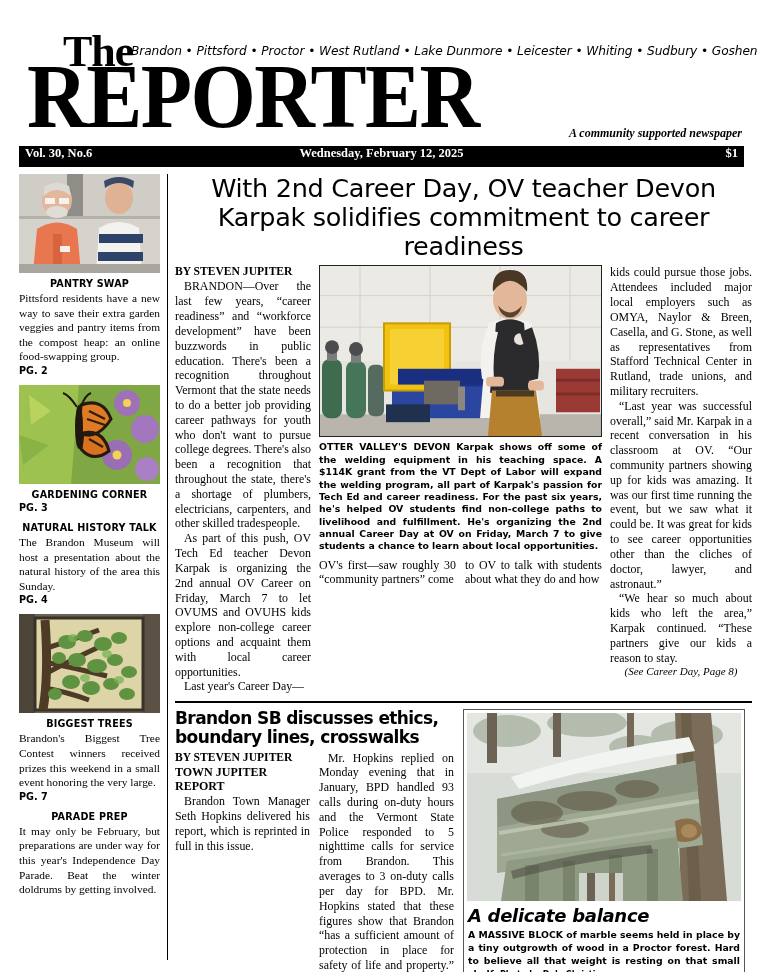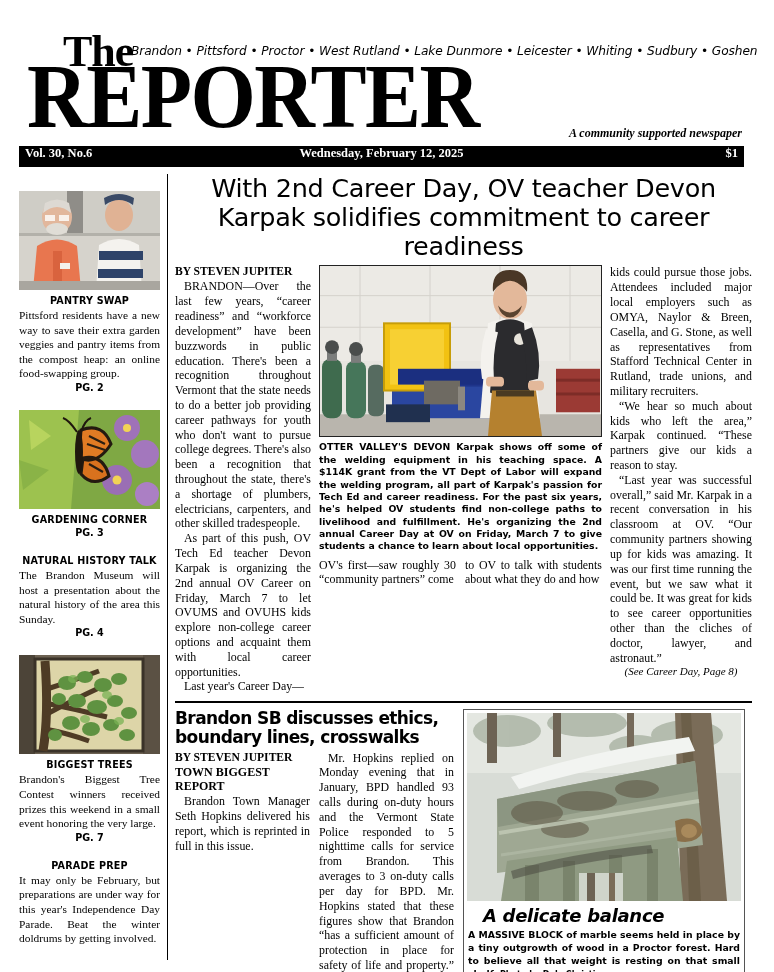--- a/index.html
+++ b/index.html
@@ -49,34 +49,34 @@
   .volbar .v-mid { position: absolute; left: 0; right: 0; text-align: center; }
   .volbar .v-right { margin-left: auto; position: relative; z-index: 2; }
 
   
   .body-grid { display: flex; margin-top: 7px; height: 786px; }
   .rail { width: 148px; flex: 0 0 148px; padding-right: 7px; }
   .rail-div { width: 1px; background: #000; flex: 0 0 1px; margin-right: 7px; }
   .main { flex: 1 1 auto; }
 
   
-  .rail-item { margin-bottom: 9px; margin-top: 17px; }
+  .rail-item { margin-bottom: 9px; }
   .rail-photo { width: 100%; height: 99px; border: 0; display:block; }
   .rail-head {
     font-family: "DejaVu Sans", sans-serif; font-weight: bold;
     font-size: 9.6px; text-align: center; letter-spacing: 0.2px;
     margin: 5px 0 2px 0;
   }
   .rail-text {
     font-family: "Liberation Serif", serif; font-size: 11.4px;
     line-height: 1.28; text-align: justify; text-justify: inter-word;
   }
   .rail-pg {
     font-family: "DejaVu Sans", sans-serif; font-weight: bold;
-    font-size: 9.6px; text-align: center; margin-top: 1px;
+    font-size: 9.6px; text-align: left; margin-top: 1px;
   }
 
   
   .hl1 {
     font-family: "DejaVu Sans", sans-serif; font-weight: 400;
     font-size: 25.5px; line-height: 1.13; text-align: center;
     letter-spacing: -0.3px; margin-bottom: 5px;
   }
   .hl2 {
     font-family: "DejaVu Sans", sans-serif; font-weight: bold;
@@ -119,21 +119,21 @@
 
   
   .art2 { display: flex; gap: 8px; }
   .a2left { width: 280px; flex: 0 0 280px; }
   .a2cols { display: flex; gap: 9px; margin-top: 4px; }
   .a2c { width: 135px; flex: 0 0 135px; }
   .a2right { width: 282px; flex: 0 0 282px; border: 1px solid #555; padding: 3px; }
   .photo-marble { width: 100%; height: 188px; display: block; }
   .marble-title {
     font-family: "DejaVu Sans", sans-serif; font-weight: bold; font-style: italic;
-    font-size: 18px; margin: 4px 0 3px 16px; letter-spacing: -0.3px;
+    font-size: 18px; margin: 4px 0 3px 1px; letter-spacing: -0.3px;
   }
   .marble-cap {
     font-family: "DejaVu Sans", sans-serif; font-weight: bold;
     font-size: 9.3px; line-height: 1.38; text-align: justify; padding: 0 1px;
   }
   .credit { font-size: 8px; white-space: nowrap; }
 </style>
 </head>
 <body>
 
@@ -328,37 +328,37 @@
             <div class="cap-bold">OTTER VALLEY'S DEVON Karpak shows off some of the welding equipment in his teaching space. A $114K grant from the VT Dept of Labor will expand the welding program, all part of Karpak's passion for Tech Ed and career readiness. For the past six years, he's helped OV students find non-college paths to livelihood and fulfillment. He's organizing the 2nd annual Career Day at OV on Friday, March 7 to give students a chance to learn about local opportunities.</div>
             <div class="twocol-sub col-text">
               <p class="noind">OV's first—saw roughly 30 “community partners” come</p>
               <p class="noind">to OV to talk with students about what they do and how</p>
             </div>
           </div>
 
           <div class="a1c3">
             <div class="col-text">
               <p class="noind">kids could pursue those jobs. Attendees included major local employers such as OMYA, Naylor &amp; Breen, Casella, and G. Stone, as well as representatives from Stafford Technical Center in Rutland, trade unions, and military recruiters.</p>
+              <p>“Last year was successful overall,” said Mr. Karpak in a recent conversation in his classroom at OV. “Our community partners showing up for kids was amazing. It was our first time running the event, but we saw what it could be. It was great for kids to see career opportunities other than the cliches of doctor, lawyer, and astronaut.”</p>
               <p>“We hear so much about kids who left the area,” Karpak continued. “These partners give our kids a reason to stay.</p>
-              <p>“Last year was successful overall,” said Mr. Karpak in a recent conversation in his classroom at OV. “Our community partners showing up for kids was amazing. It was our first time running the event, but we saw what it could be. It was great for kids to see career opportunities other than the cliches of doctor, lawyer, and astronaut.”</p>
               <p class="jump">(See Career Day, Page 8)</p>
             </div>
           </div>
         </div>
       </div>
 
       <div class="rule-thick"></div>
 
       <div class="art2">
         <div class="a2left">
           <div class="hl2">Brandon SB discusses ethics, boundary lines, crosswalks</div>
           <div class="a2cols">
             <div class="a2c">
               <div class="byline">BY STEVEN JUPITER</div>
-              <div class="subhead">TOWN BIGGEST REPORT</div>
+              <div class="subhead">TOWN JUPITER REPORT</div>
               <div class="col-text">
                 <p>Brandon Town Manager Seth Hopkins delivered his report, which is reprinted in full in this issue.</p>
 
               </div>
             </div>
             <div class="a2c">
               <div class="col-text">
                 <p>Mr. Hopkins replied on Monday evening that in January, BPD handled 93 calls during on-duty hours and the Vermont State Police responded to 5 nighttime calls for service from Brandon. This averages to 3 on-duty calls per day for BPD. Mr. Hopkins stated that these figures show that Brandon “has a sufficient amount of protection in place for safety of life and property.” He also noted, however, that these figures were likely lower because of winter weather.</p>
               </div>
 

